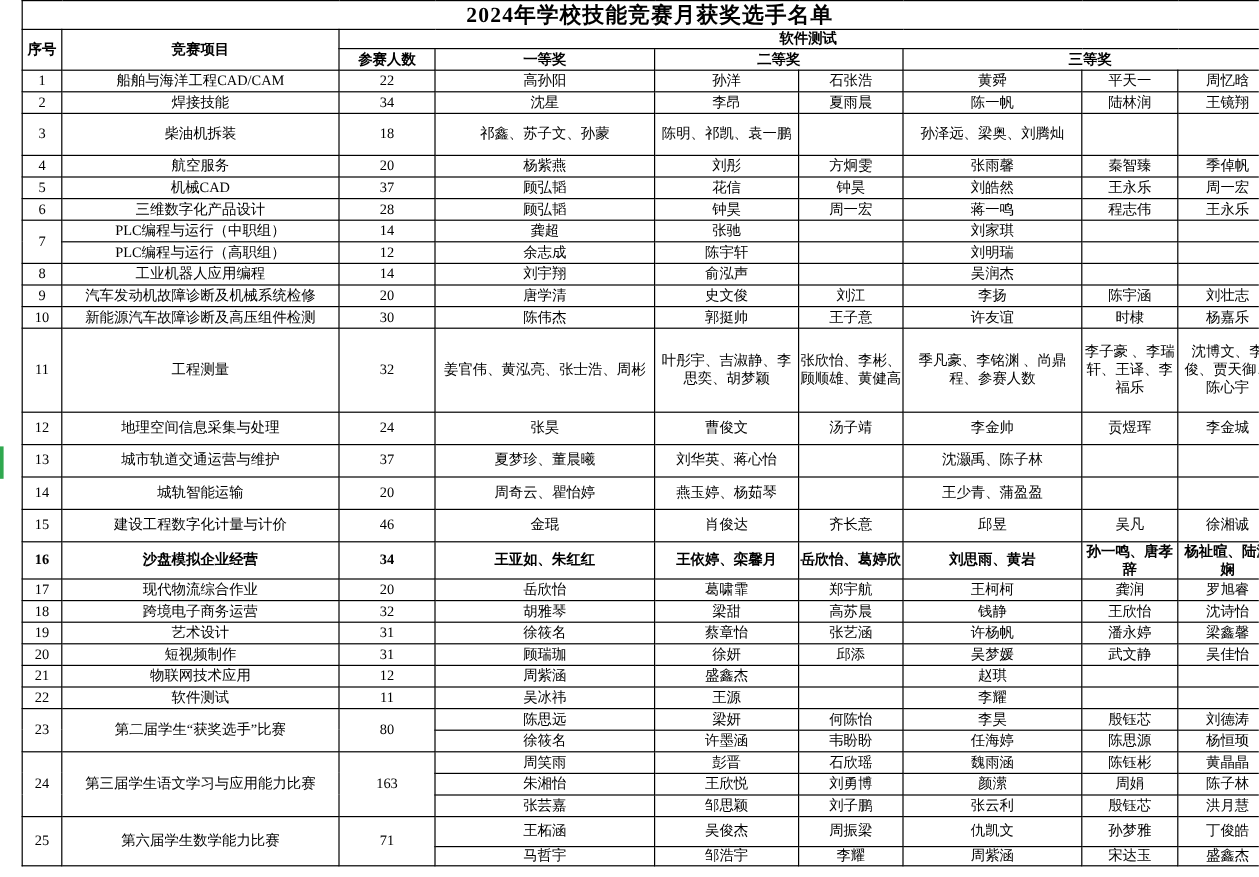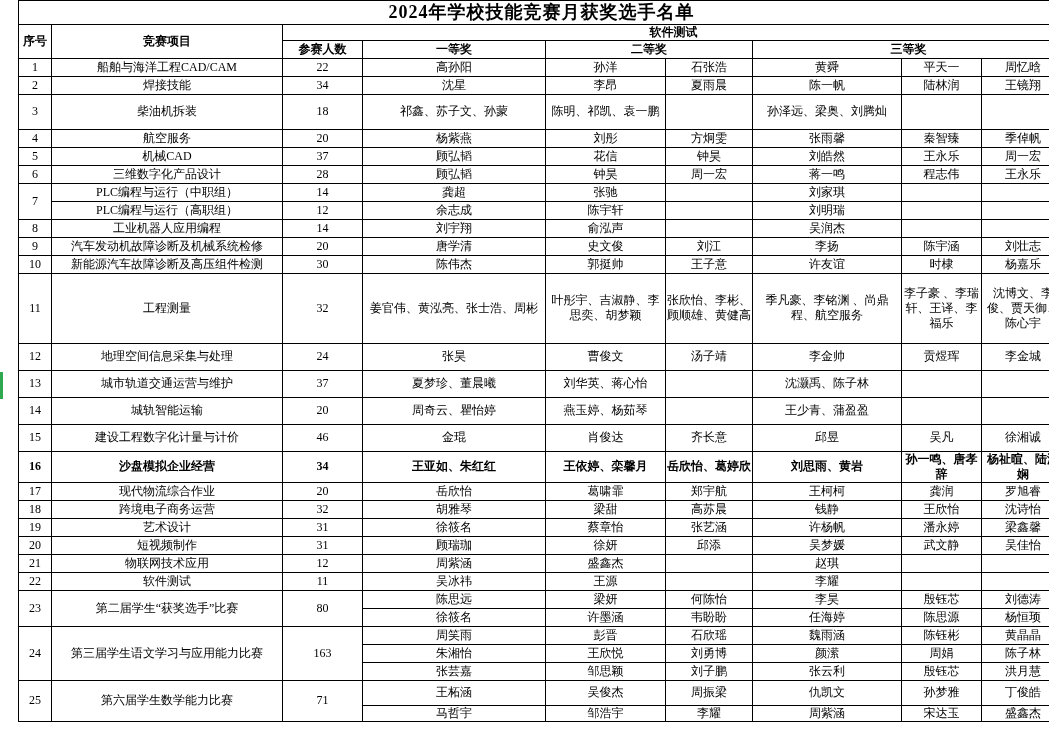--- a/index.html
+++ b/index.html
@@ -172,21 +172,21 @@
           <td>时棣</td>
           <td>杨嘉乐</td>
         </tr>
         <tr style="height: 70px;">
           <td rowspan="1">11</td>
           <td rowspan="1">工程测量</td>
           <td rowspan="1">32</td>
           <td>姜官伟、黄泓亮、张士浩、周彬</td>
           <td>叶彤宇、吉淑静、李思奕、胡梦颖</td>
           <td>张欣怡、李彬、顾顺雄、黄健高</td>
-          <td>季凡豪、李铭渊 、尚鼎程、航空服务</td>
+          <td>季凡豪、李铭渊 、尚鼎程、参赛人数</td>
           <td>李子豪 、李瑞轩、王译、李福乐</td>
           <td>沈博文、李俊、贾天御、陈心宇</td>
         </tr>
         <tr style="height: 27px;">
           <td rowspan="1">12</td>
           <td rowspan="1">地理空间信息采集与处理</td>
           <td rowspan="1">24</td>
           <td>张昊</td>
           <td>曹俊文</td>
           <td>汤子靖</td>

